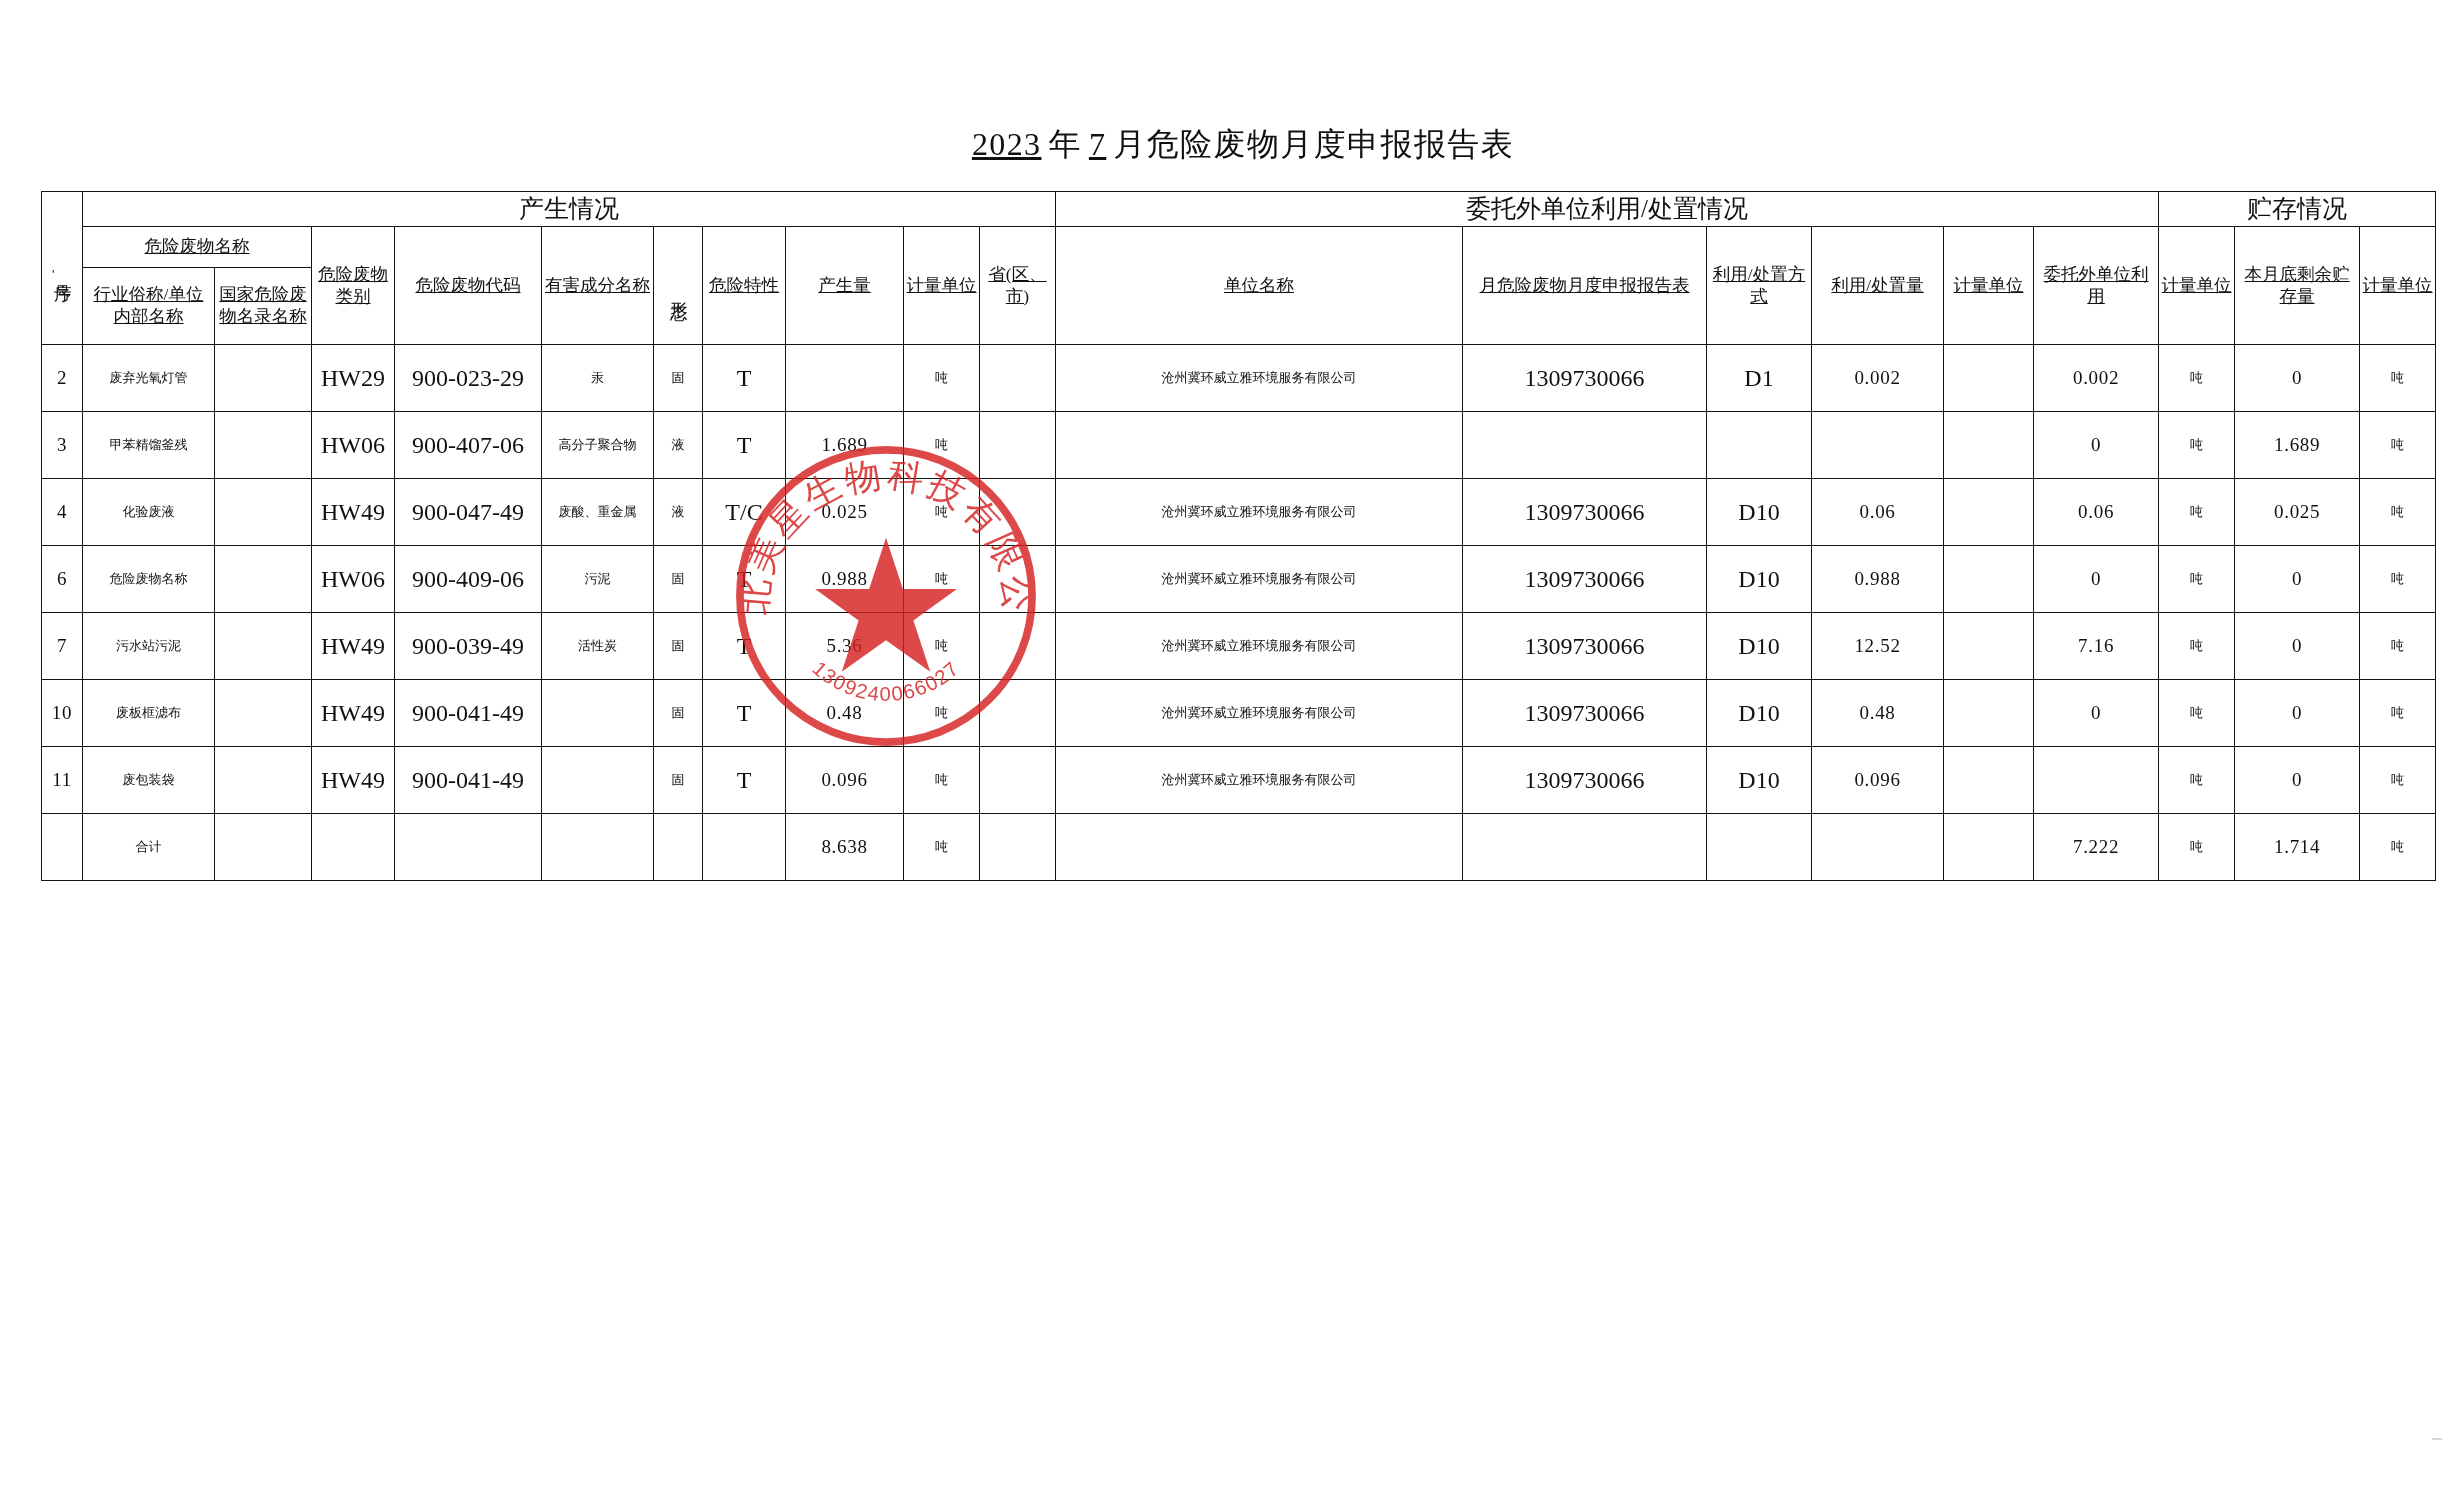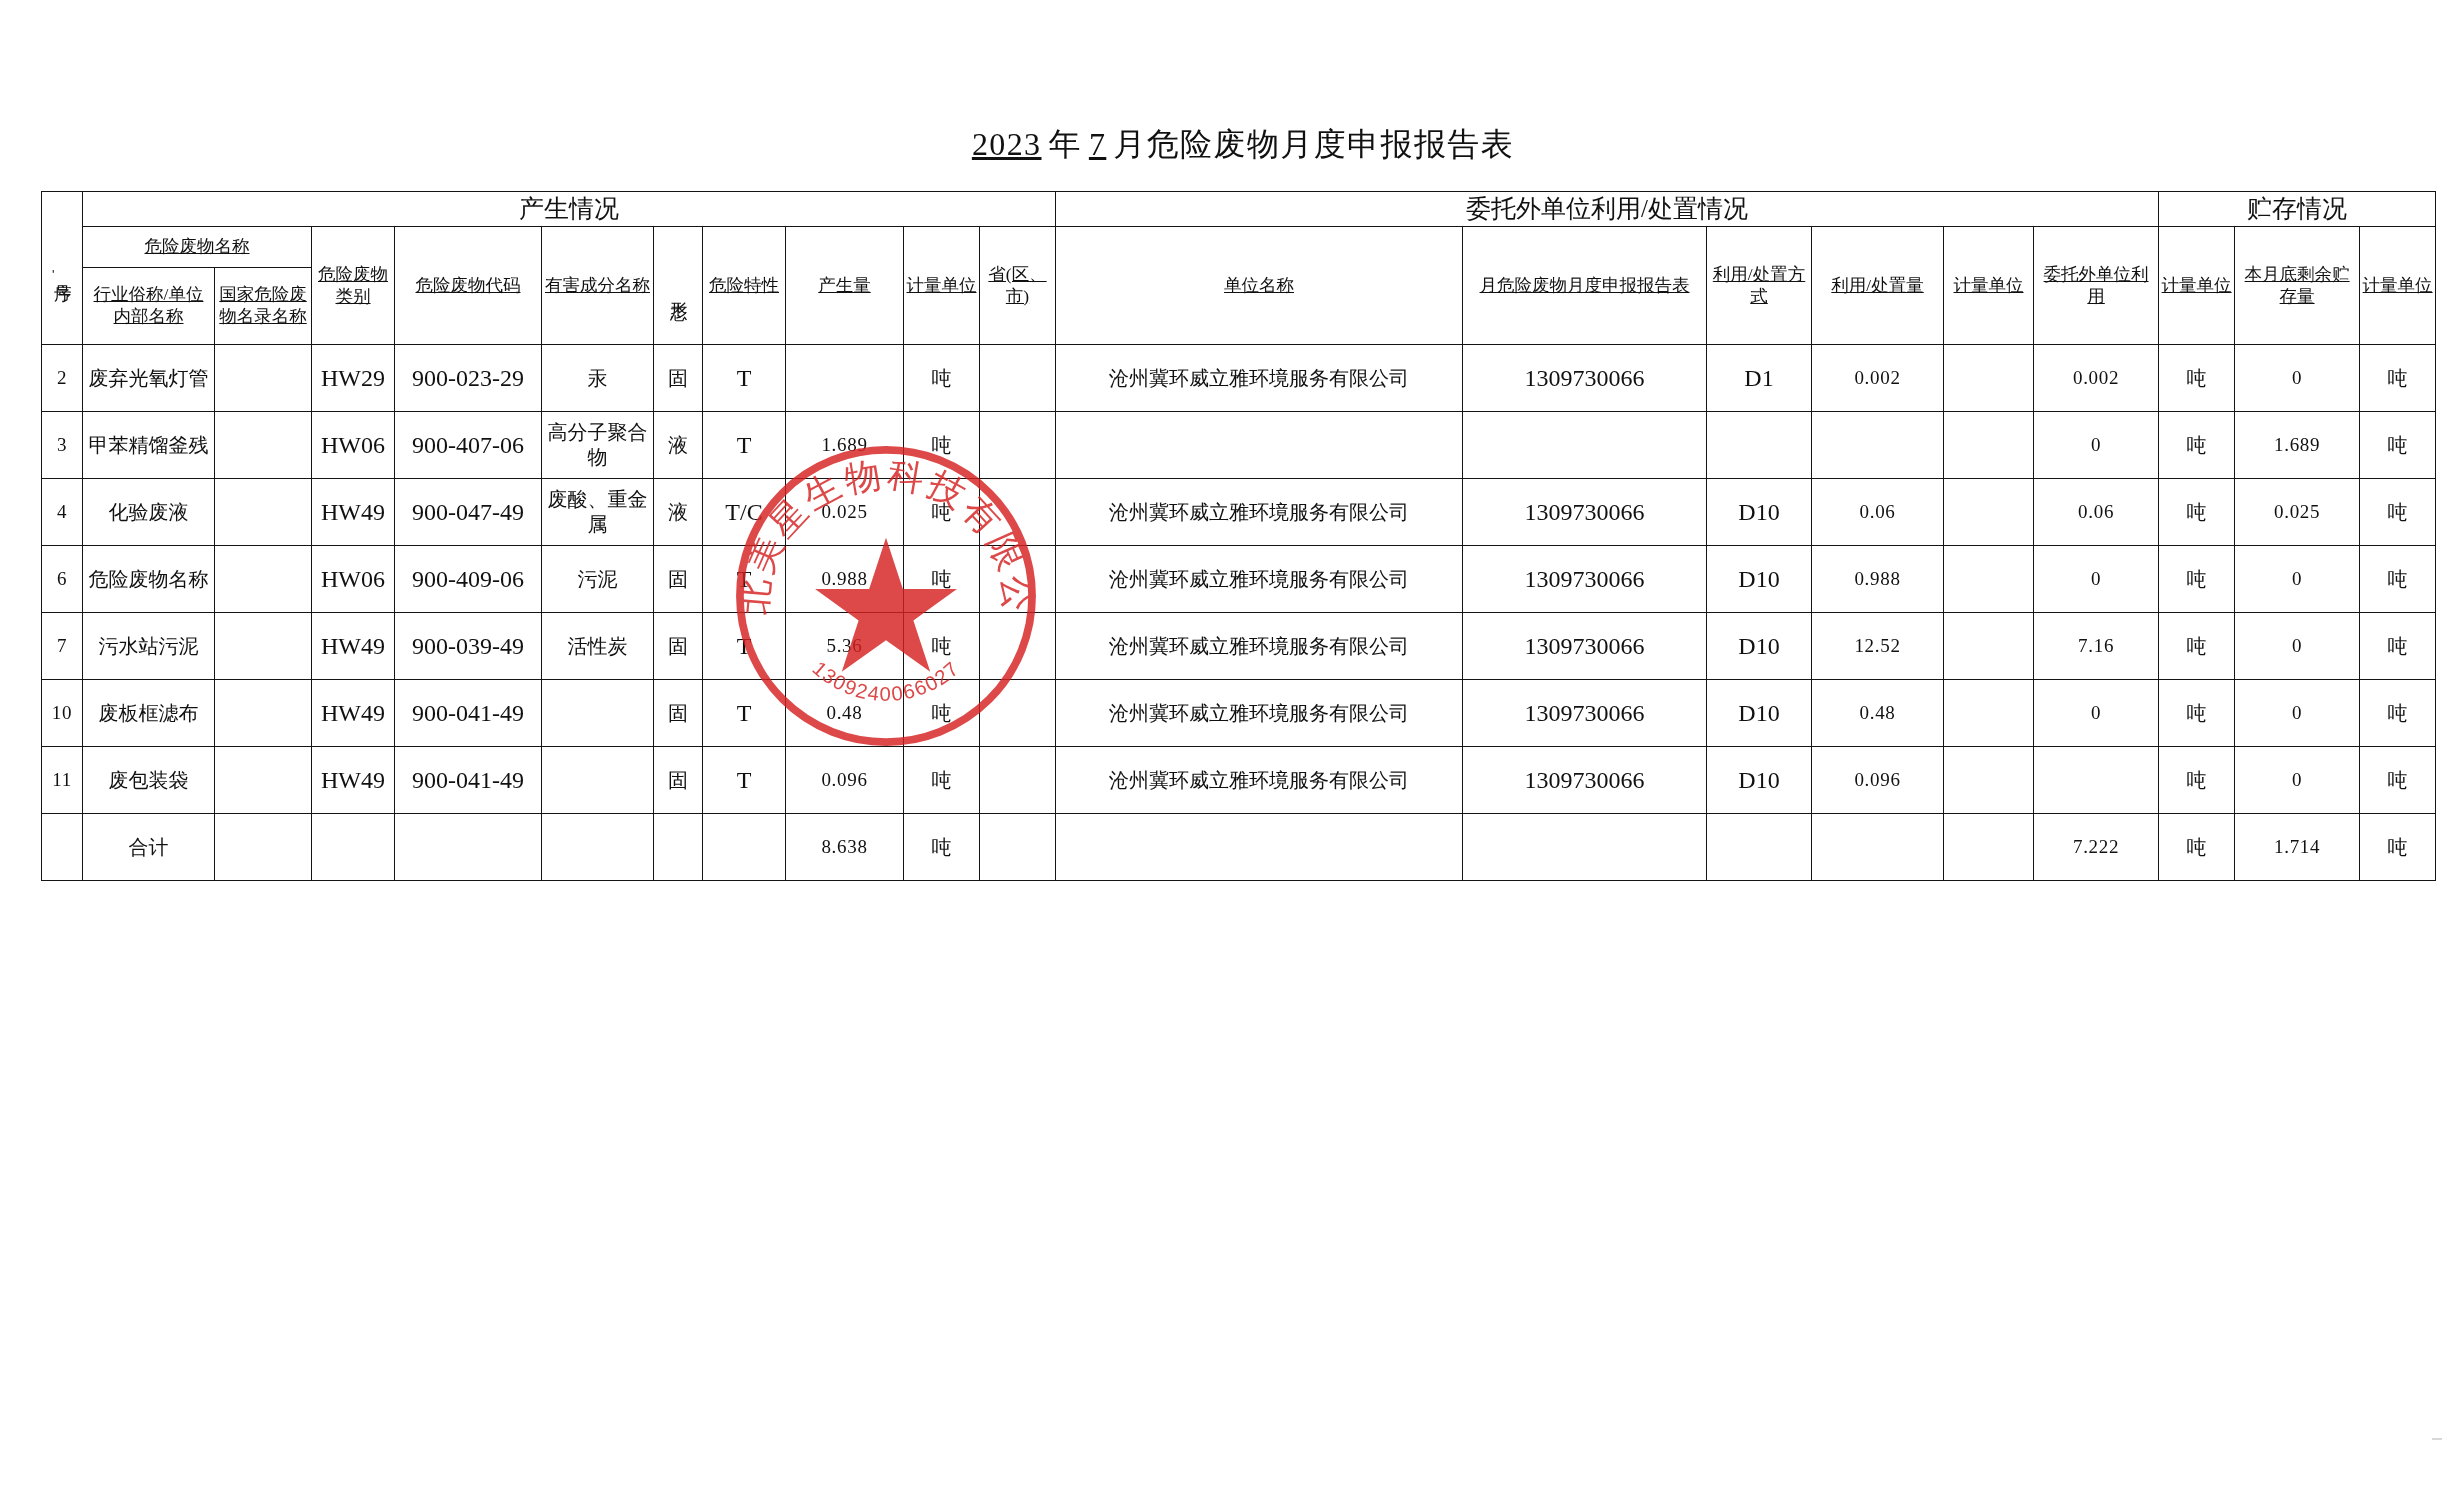--- a/index.html
+++ b/index.html
@@ -64,21 +64,21 @@
   .hdr { font-size: 17.5px; text-decoration: underline; }
   .vert {
     writing-mode: vertical-rl;
     text-orientation: upright;
     letter-spacing: 1.4px;
     display: inline-block;
     line-height: 1;
   }
   .num { font-size: 19px; letter-spacing: 0.7px; }
   .code { font-size: 24px; letter-spacing: 0px; }
-  .txt { font-size: 20px; }
+  .txt { font-size: 13px; }
   .rowh { height: 67px; }
   .hdrrow1 { height: 32px; }
   
   .stamp {
     position: absolute;
     left: 687px;
     top: 247px;
     width: 316px;
     height: 316px;
     pointer-events: none;

